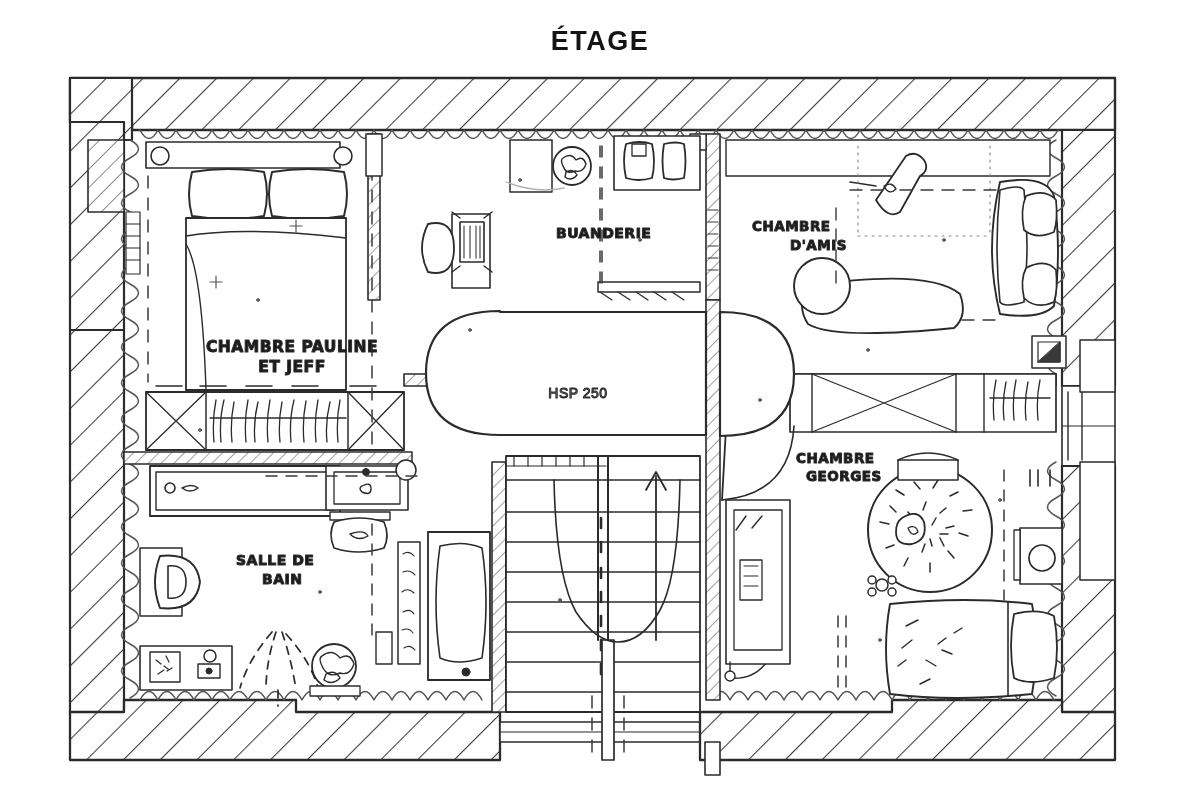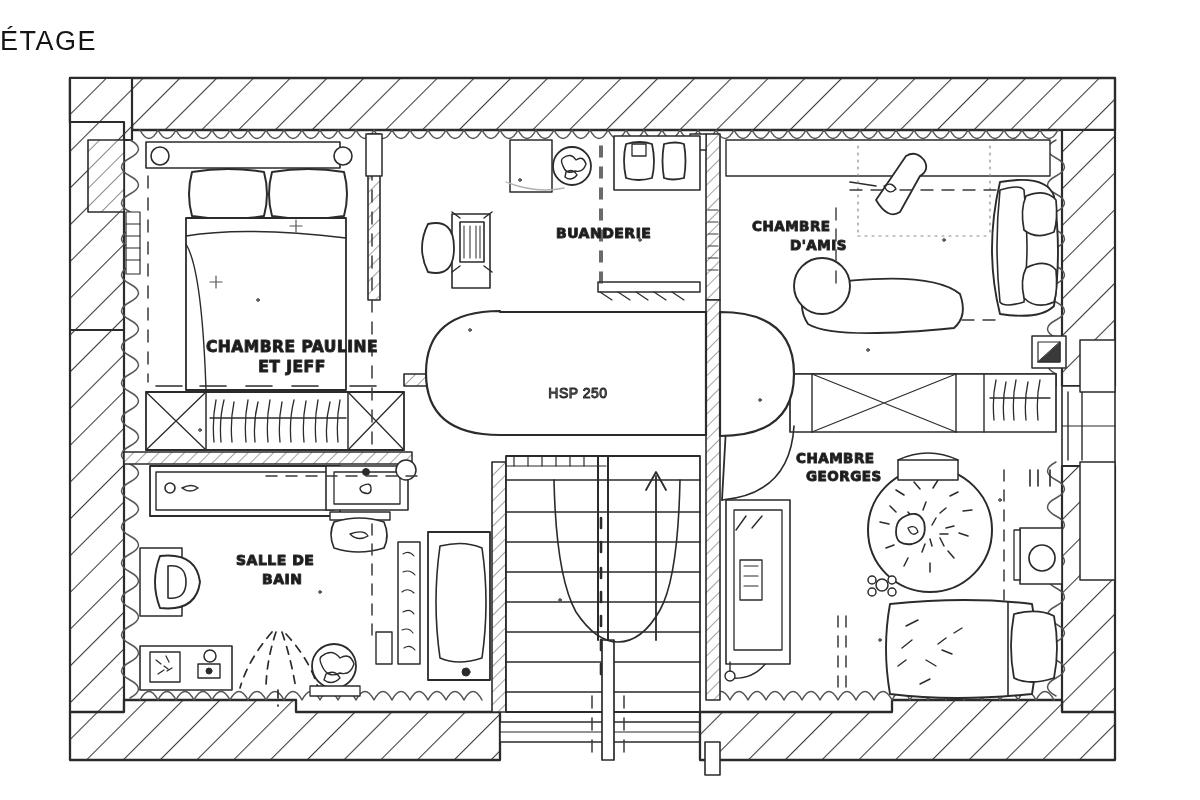--- a/index.html
+++ b/index.html
@@ -5,23 +5,23 @@
 <style>
   html,body{margin:0;padding:0;background:#ffffff;}
   body{
     width:1200px;height:800px;overflow:hidden;
     font-family:"Liberation Sans", sans-serif;
     color:#111;
   }
   #page{position:relative;width:1200px;height:800px;background:#fff;}
 
   #plan-title{
-    position:absolute;left:0;top:26px;width:1200px;
+    position:absolute;left:0;top:26px;width:1200px;text-align:center;
     font-family:"Liberation Sans", sans-serif;
-    font-size:27px;letter-spacing:1.5px;color:#141414;font-weight:400;
+    font-size:27px;letter-spacing:1.5px;color:#141414;font-weight:700;
   }
 
   #drawing{position:absolute;left:0;top:0;width:1200px;height:800px;}
   svg{display:block;}
 
   .hand{
     font-family:"DejaVu Sans", sans-serif;
     font-weight:700;
     fill:#1a1a1a;
     letter-spacing:0.5px;

